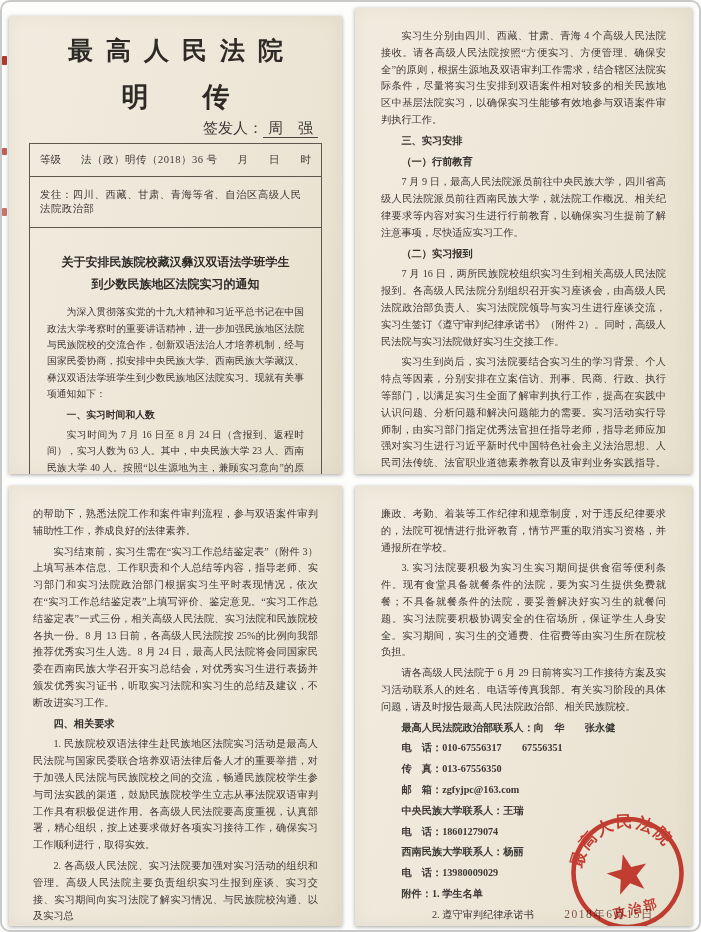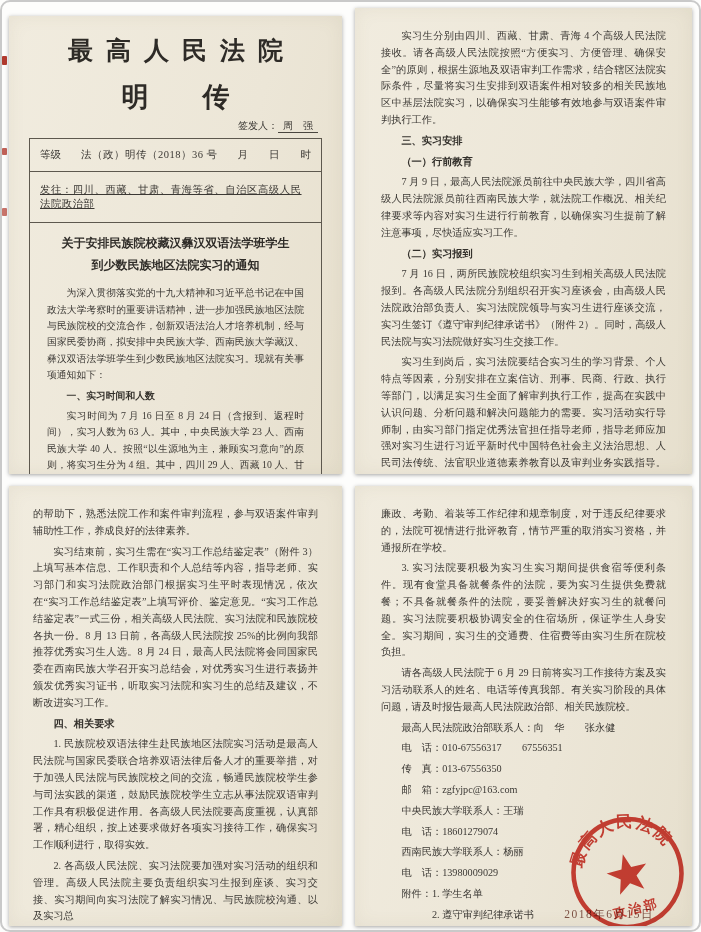--- a/index.html
+++ b/index.html
@@ -19,38 +19,38 @@
     box-shadow:0 1px 4px rgba(0,0,0,.35), inset 0 0 18px rgba(120,100,60,.08);
     overflow:hidden;position:relative;color:#3b3834;
   }
   .p1{margin-top:8px;padding:10px 20px 8px;}
   .p2{padding:16px 22px 10px;}
   .p3{padding:16px 20px 10px;}
   .p4{padding:16px 22px 10px;}
   
   .org{font-size:25px;font-weight:700;text-align:center;letter-spacing:13px;text-indent:13px;color:#2e2b27;margin-top:8px;}
   .mtype{font-size:27px;font-weight:700;text-align:center;color:#2e2b27;margin:12px 0 4px;}
-  .signer{text-align:right;font-size:10px;margin:2px 4px 5px;}
+  .signer{text-align:right;font-size:15px;margin:2px 4px 5px;}
   .signer .nm{border-bottom:1.2px solid #4a463f;padding:0 5px 1px;}
   .htable{border:1.6px solid #5d584e;}
   .trow1{display:flex;align-items:center;padding:9px 10px;border-bottom:1.4px solid #5d584e;font-size:10.5px;}
   .trow1 .grade{flex:0 0 auto;}
   .trow1 .docno{flex:1 1 auto;text-align:center;letter-spacing:.5px;}
   .trow1 .mdt{flex:0 0 auto;}
-  .trow2{padding:11px 10px;border-bottom:1.4px solid #5d584e;font-size:10.3px;letter-spacing:.6px;text-decoration:underline;}
+  .trow2{padding:11px 10px;border-bottom:1.4px solid #5d584e;font-size:10.3px;letter-spacing:.6px;}
   .tmain{padding:8px 13px 4px;}
-  .ntitle{font-size:12px;font-weight:700;text-align:center;line-height:1.8;margin:2px 0 9px;color:#2f2c28;}
+  .ntitle{font-size:12px;font-weight:700;text-align:center;line-height:1.8;margin:16px 0 9px;color:#2f2c28;}
   
   .bodytxt p{margin:4px;text-align:justify;}
   .p1 .bodytxt p{font-size:9.8px;line-height:16.4px;}
   .p2 .bodytxt p,.p3 .bodytxt p,.p4 .bodytxt p{font-size:10.2px;line-height:16.8px;}
   .ln.p{text-indent:2em;}
   .ln.cont{text-indent:0;}
   .ln.h,.ln.h2{text-indent:2em;font-weight:700;color:#33302b;}
-  .ln.c{text-indent:2em;text-align:left !important;}
+  .ln.c{text-indent:2em;text-align:left !important;font-weight:bold;}
   .ln.c2{text-indent:5em;text-align:left;}
   
   .seal{position:absolute;right:4px;bottom:-6px;width:122px;height:122px;transform:rotate(-14deg);mix-blend-mode:multiply;opacity:.92;z-index:3;}
   .seal-date{position:absolute;right:38px;bottom:4px;font-size:11.5px;letter-spacing:1.5px;color:#7d5144;z-index:2;}
   
   .mark{position:absolute;left:2px;width:5px;background:#b0392e;z-index:4;border-radius:1px;}
   .mk1{top:56px;height:9px;}
   .mk2{top:148px;height:7px;opacity:.8;}
   .mk3{top:208px;height:8px;opacity:.7;}
 </style>

